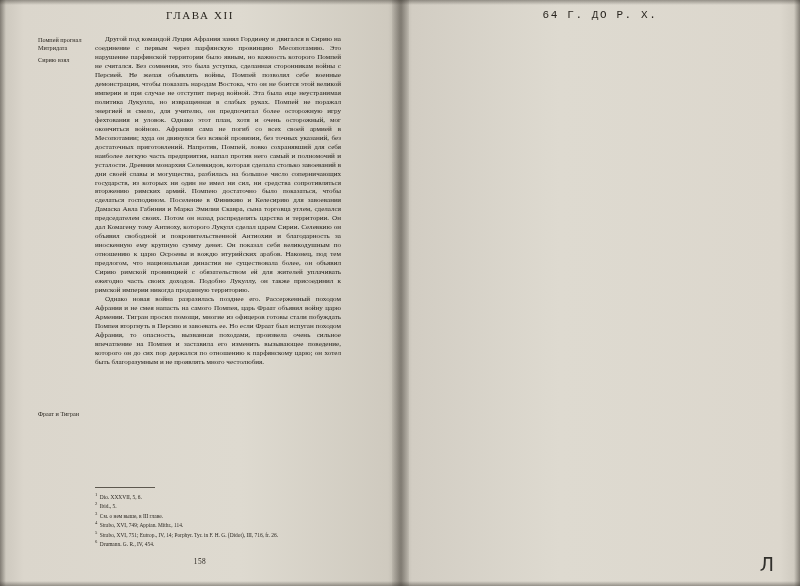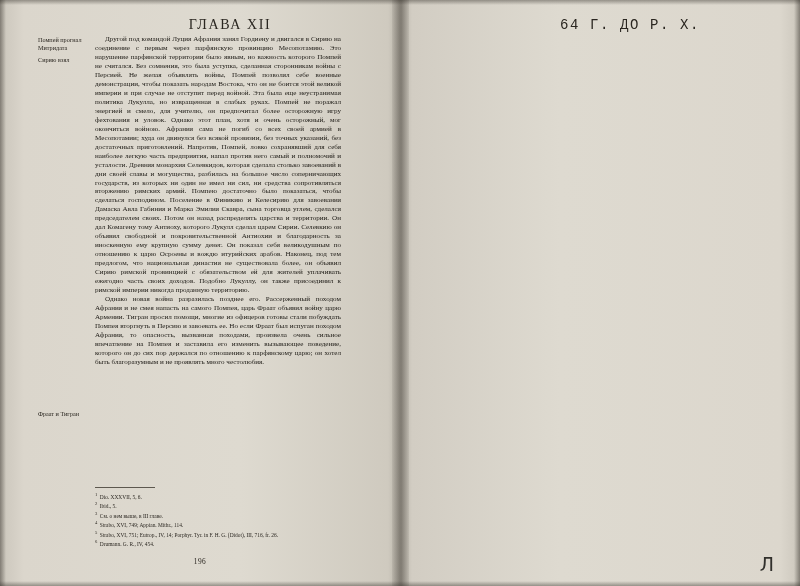--- a/index.html
+++ b/index.html
@@ -40,26 +40,25 @@
     position: absolute;
     left: 392px;
     top: 0;
     width: 17px;
     height: 586px;
     background: linear-gradient(to right, rgba(90,84,76,0.10) 0%, rgba(60,55,48,0.40) 45%, rgba(60,55,48,0.42) 55%, rgba(90,84,76,0.10) 100%);
     pointer-events: none;
   }
   .headline {
     position: absolute;
-    top: 17px;
-    font-size: 14px;
+    top: 9px;
+    font-size: 11px;
     letter-spacing: 1.6px;
     color: #2a2620;
     text-transform: uppercase;
-    margin-left: 30px;
   }
   .headline-left {
     left: 0;
     width: 400px;
     text-align: center;
   }
   .headline-right {
     left: 0;
     width: 400px;
     text-align: center;
@@ -181,21 +180,21 @@
     <div class="rule rule-left"></div>
     <div class="notes notes-left">
       <div><sup>1</sup><span>Dio. XXXVII, 5, 6.</span></div>
       <div><sup>2</sup><span>Ibid., 5.</span></div>
       <div><sup>3</sup><span>Cм. о нем выше, в III главе.</span></div>
       <div><sup>4</sup><span>Strabo, XVI, 749; Appian. Mithr., 114.</span></div>
       <div><sup>5</sup><span>Strabo, XVI, 751; Eutrop., IV, 14; Porphyr. Tyr. in F. H. G. (Didot), III, 716, fr. 26.</span></div>
       <div><sup>6</sup><span>Drumann. G. R., IV, 454.</span></div>
     </div>
 
-    <div class="folio folio-left">196</div>
+    <div class="folio folio-left">158</div>
   </div>
 
   <div class="page page-right">
     <div class="headline headline-right">64 г. до Р. X.</div>
 
   </div>
 
   <div class="gutter"></div>
 
   <div class="logo">Л</div>

